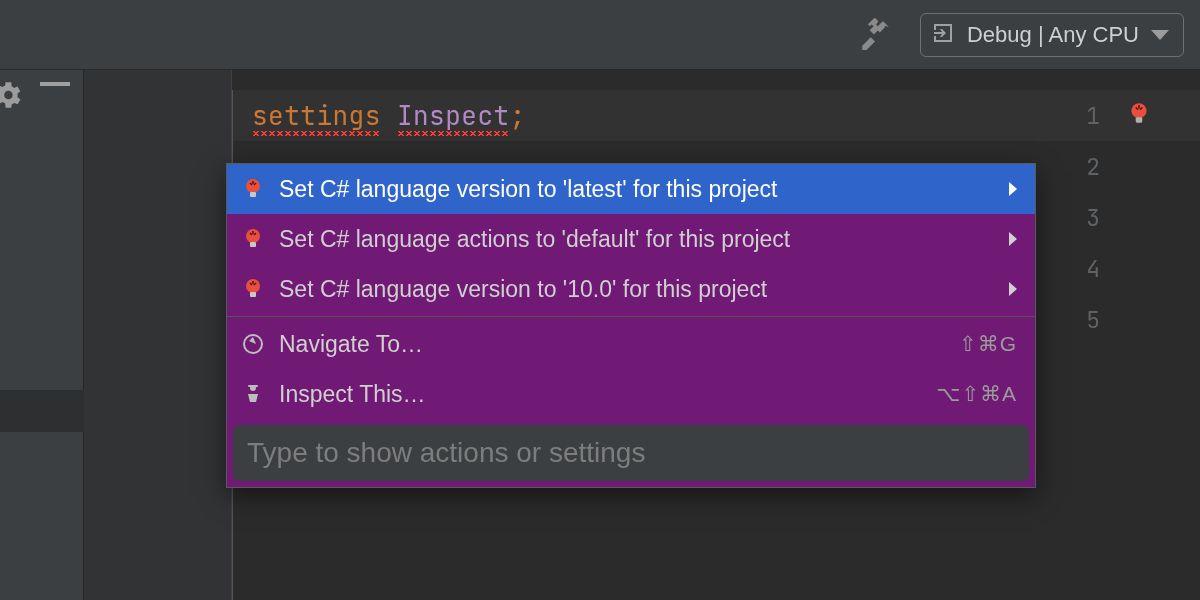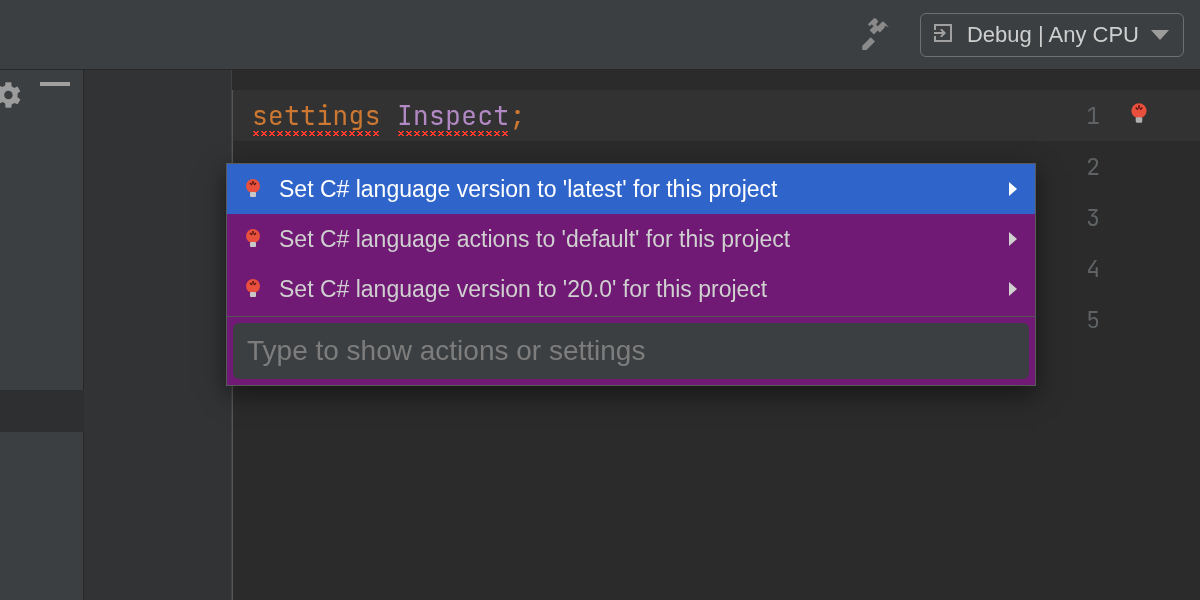--- a/index.html
+++ b/index.html
@@ -256,19 +256,40 @@
       <span class="submenu-arrow"></span>
     </div>
     <div class="popup-item">
       <span class="item-icon">
           <svg width="24" height="24" viewBox="0 0 24 24">
             <circle cx="12" cy="9" r="7" fill="#e84f3d"></circle>
             <rect x="9" y="15" width="6" height="5" rx="1" fill="#c8c8c8"></rect>
             <path d="M12 4v3M9 6l2 2M15 6l-2 2" stroke="#5a1410" stroke-width="1.5" fill="none"></path>
           </svg>
         </span>
-      <span class="item-label">Set C# language version to '20.0' for this project</span>
+      <span class="item-label">Set C# language version to '10.0' for this project</span>
       <span class="submenu-arrow"></span>
     </div>
     <div class="popup-sep"></div>
+    <div class="popup-item">
+      <span class="item-icon">
+          <svg width="24" height="24" viewBox="0 0 24 24">
+            <circle cx="12" cy="12" r="9" fill="none" stroke="#bdbdbd" stroke-width="2"></circle>
+            <path d="M12 5l3 7-7-3 4-4z" fill="#bdbdbd"></path>
+          </svg>
+        </span>
+      <span class="item-label">Navigate To…</span>
+      <span class="shortcut">⇧⌘G</span>
+    </div>
+    <div class="popup-item">
+      <span class="item-icon">
+          <svg width="24" height="24" viewBox="0 0 24 24">
+            <circle cx="12" cy="6" r="3" fill="#bdbdbd"></circle>
+            <rect x="7" y="3" width="10" height="2" rx="1" fill="#bdbdbd"></rect>
+            <path d="M7 12h10l-2 8H9l-2-8z" fill="#bdbdbd"></path>
+          </svg>
+        </span>
+      <span class="item-label">Inspect This…</span>
+      <span class="shortcut">⌥⇧⌘A</span>
+    </div>
     <div class="popup-search">Type to show actions or settings</div>
   </div>
 </div>
 
 </body></html>

